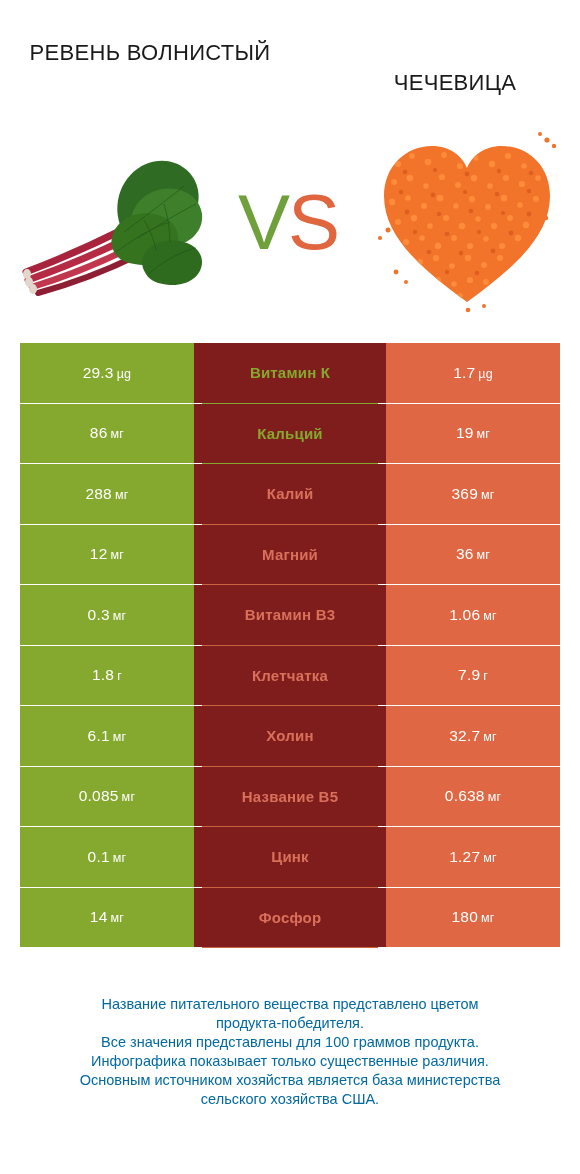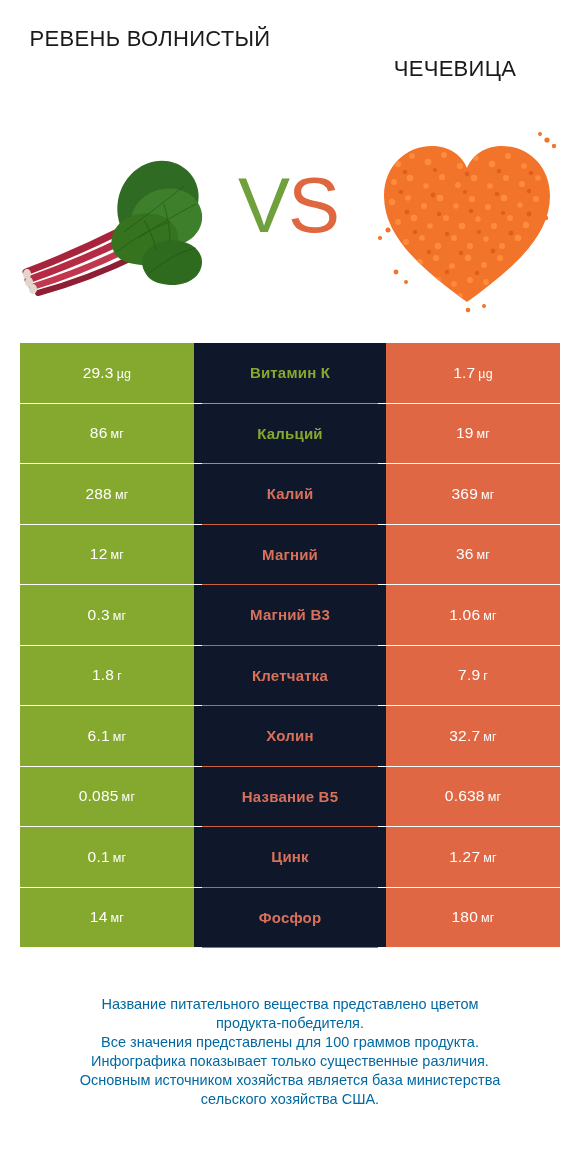--- a/index.html
+++ b/index.html
@@ -7,60 +7,60 @@
   html, body {
     width:580px; height:1174px;
     background:#ffffff;
     font-family:"Liberation Sans","DejaVu Sans",sans-serif;
     -webkit-font-smoothing:antialiased;
     overflow:hidden;
   }
   .page { position:relative; width:580px; height:1174px; background:#fff; }
 
   
-  .titles { position:absolute; top:2px; left:0; width:460px; height:110px; }
+  .titles { position:absolute; top:16px; left:0; width:460px; height:110px; }
   .title {
     position:absolute; text-align:center;
     font-size:22px; line-height:30px;
     letter-spacing:.3px; color:#1a1a1a; font-weight:400;
     text-transform:uppercase;
   }
   .title-left  { left:20px;  top:22px; width:260px; }
   .title-right { left:330px; top:52px; width:250px; }
 
   
   .hero { position:absolute; top:112px; left:0; width:580px; height:215px; }
 
   .veg { position:absolute; }
   .veg-left  { left:18px;  top:22px;  width:210px; height:170px; }
   .veg-right { left:372px; top:10px;  width:190px; height:195px; }
 
   .vs {
-    position:absolute; left:232px; top:47px; width:112px; height:92px;
+    position:absolute; left:232px; top:64px; width:112px; height:92px;
     font-size:78px; line-height:92px; font-weight:400;
     text-align:center; letter-spacing:-2px;
   }
   .vs .v { color:#6FA03C; }
   .vs .s { color:#E0663F; }
 
   
   .table {
     position:absolute; left:20px; top:343px;
     width:540px;
   }
   .row {
     display:flex; width:540px; height:59.5px;
     align-items:stretch;
   }
   .cell {
     display:flex; align-items:center; justify-content:center;
     font-size:15px; letter-spacing:.2px;
   }
   .cell-left  { width:182px; background:#85A82E; color:#ffffff; }
-  .cell-mid   { width:201px; background:#0f172a; }
+  .cell-mid   { width:201px; background:#7f1d1d; }
   .cell-right { width:182px; background:#DF6744; color:#ffffff; }
 
   .cell-mid .label { font-weight:700; font-size:15px; letter-spacing:.2px; }
   .label.win-green  { color:#85A82E; }
   .label.win-orange { color:#D9705A; }
 
   .val { white-space:nowrap; }
   .val .num  { font-size:15.5px; font-weight:400; }
   .val .unit { font-size:12.5px; font-weight:400; margin-left:3px; }
 
@@ -292,21 +292,21 @@
       <div class="divider">
         <div class="d-left"></div>
         <div class="d-mid win-orange"></div>
         <div class="d-right"></div>
       </div>
       <div class="row">
         <div class="cell cell-left">
           <span class="val"><span class="num">0.3</span><span class="unit">мг</span></span>
         </div>
         <div class="cell cell-mid">
-          <span class="label win-orange">Магний B3</span>
+          <span class="label win-orange">Витамин B3</span>
         </div>
         <div class="cell cell-right">
           <span class="val"><span class="num">1.06</span><span class="unit">мг</span></span>
         </div>
       </div>
       <div class="divider">
         <div class="d-left"></div>
         <div class="d-mid win-orange"></div>
         <div class="d-right"></div>
       </div>

